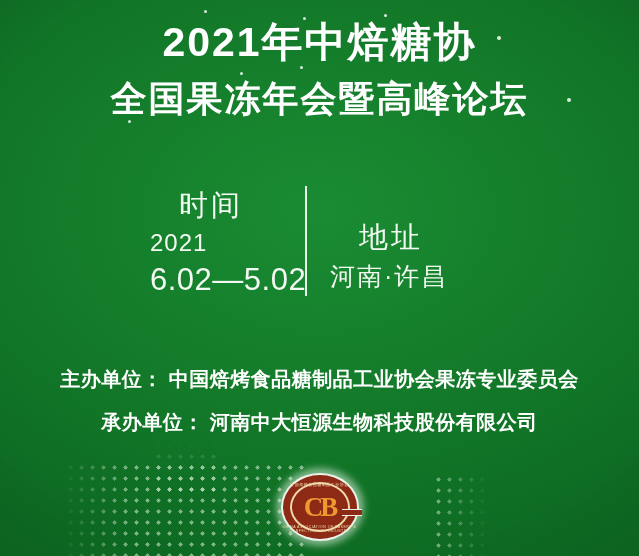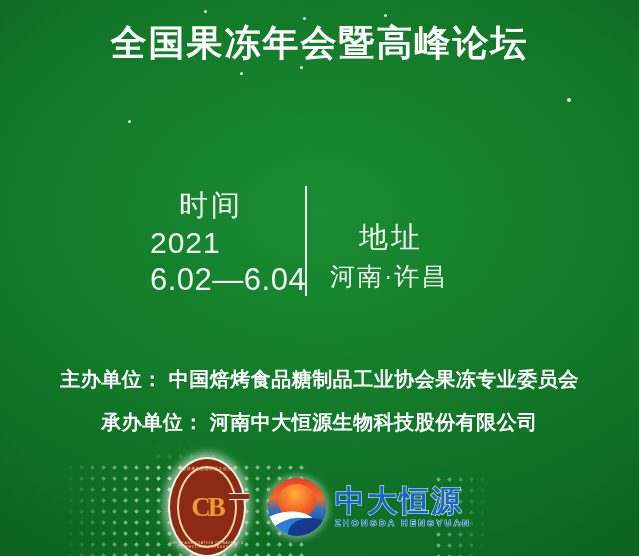--- a/index.html
+++ b/index.html
@@ -129,21 +129,21 @@
   .info-label {
     color: #f2faf2;
     font-size: 29px;
     line-height: 38px;
     letter-spacing: 3px;
     white-space: nowrap;
     margin-left: 29px;
   }
   .info-value {
     color: #f2faf2;
-    font-size: 30px;
+    font-size: 24px;
     line-height: 37px;
     letter-spacing: 1px;
     white-space: nowrap;
   }
   .info-value.big {
     font-size: 31px;
     letter-spacing: 0.5px;
   }
   .info-col.addr .info-value {
     font-size: 25px;
@@ -179,21 +179,21 @@
     display: flex;
     align-items: center;
     justify-content: center;
     gap: 22px;
   }
 
   
   .seal {
     position: relative;
     width: 78px;
-    height: 100px;
+    height: 68px;
     border-radius: 50%;
     background: #e9f3e9;
     box-shadow: 0 0 7px 5px rgba(225,242,225,0.55);
     display: flex;
     align-items: center;
     justify-content: center;
   }
   .seal-ring {
     position: absolute;
     inset: 2px;
@@ -346,28 +346,29 @@
   <div class="sparkle" style="left:204px;top:10px;width:3px;height:3px;"></div>
   <div class="sparkle" style="left:303px;top:17px;width:3px;height:3px;"></div>
   <div class="sparkle" style="left:384px;top:14px;width:3px;height:3px;"></div>
   <div class="sparkle" style="left:497px;top:36px;"></div>
   <div class="sparkle" style="left:300px;top:66px;width:3px;height:3px;"></div>
   <div class="sparkle" style="left:240px;top:72px;width:3px;height:3px;"></div>
   <div class="sparkle" style="left:567px;top:98px;"></div>
   <div class="sparkle" style="left:128px;top:120px;width:3px;height:3px;"></div>
 
   <div class="title-block">
+    <div class="title-line title-line-1">2021年中焙糖协</div>
     <div class="title-line title-line-2">全国果冻年会暨高峰论坛</div>
   </div>
 
   <div class="info-row">
     <div class="info-col time">
       <div class="info-label">时间</div>
       <div class="info-value">2021</div>
-      <div class="info-value big">6.02—6.04</div>
+      <div class="info-value big">6.02—5.02</div>
     </div>
 
     <div class="divider"></div>
 
     <div class="info-col addr">
       <div class="info-label">地址</div>
       <div class="info-value">河南·许昌</div>
     </div>
   </div>
 
@@ -385,28 +386,16 @@
     <div class="seal">
       <div class="seal-ring"></div>
       <div class="seal-ring2"></div>
       <div class="seal-inner"></div>
       <div class="seal-micro">中国焙烤食品糖制品工业协会</div>
       <div class="seal-micro bottom">CHINA ASSOCIATION OF BAKERY &amp; CONFECTIONERY INDUSTRY</div>
       <div class="seal-mono">CB</div>
       <div class="seal-bar"></div>
     </div>
 
-    <div class="zh-logo">
-      <div class="zh-emblem">
-        <div class="zh-sun"></div>
-        <div class="zh-wave1"></div>
-        <div class="zh-wave2"></div>
-        <div class="zh-wave3"></div>
-      </div>
-      <div class="zh-text">
-        <div class="zh-cn">中大恒源</div>
-        <div class="zh-en">ZHONGDA HENGYUAN</div>
-      </div>
-    </div>
 
   </div>
 
 </div>
 
 </body></html>

